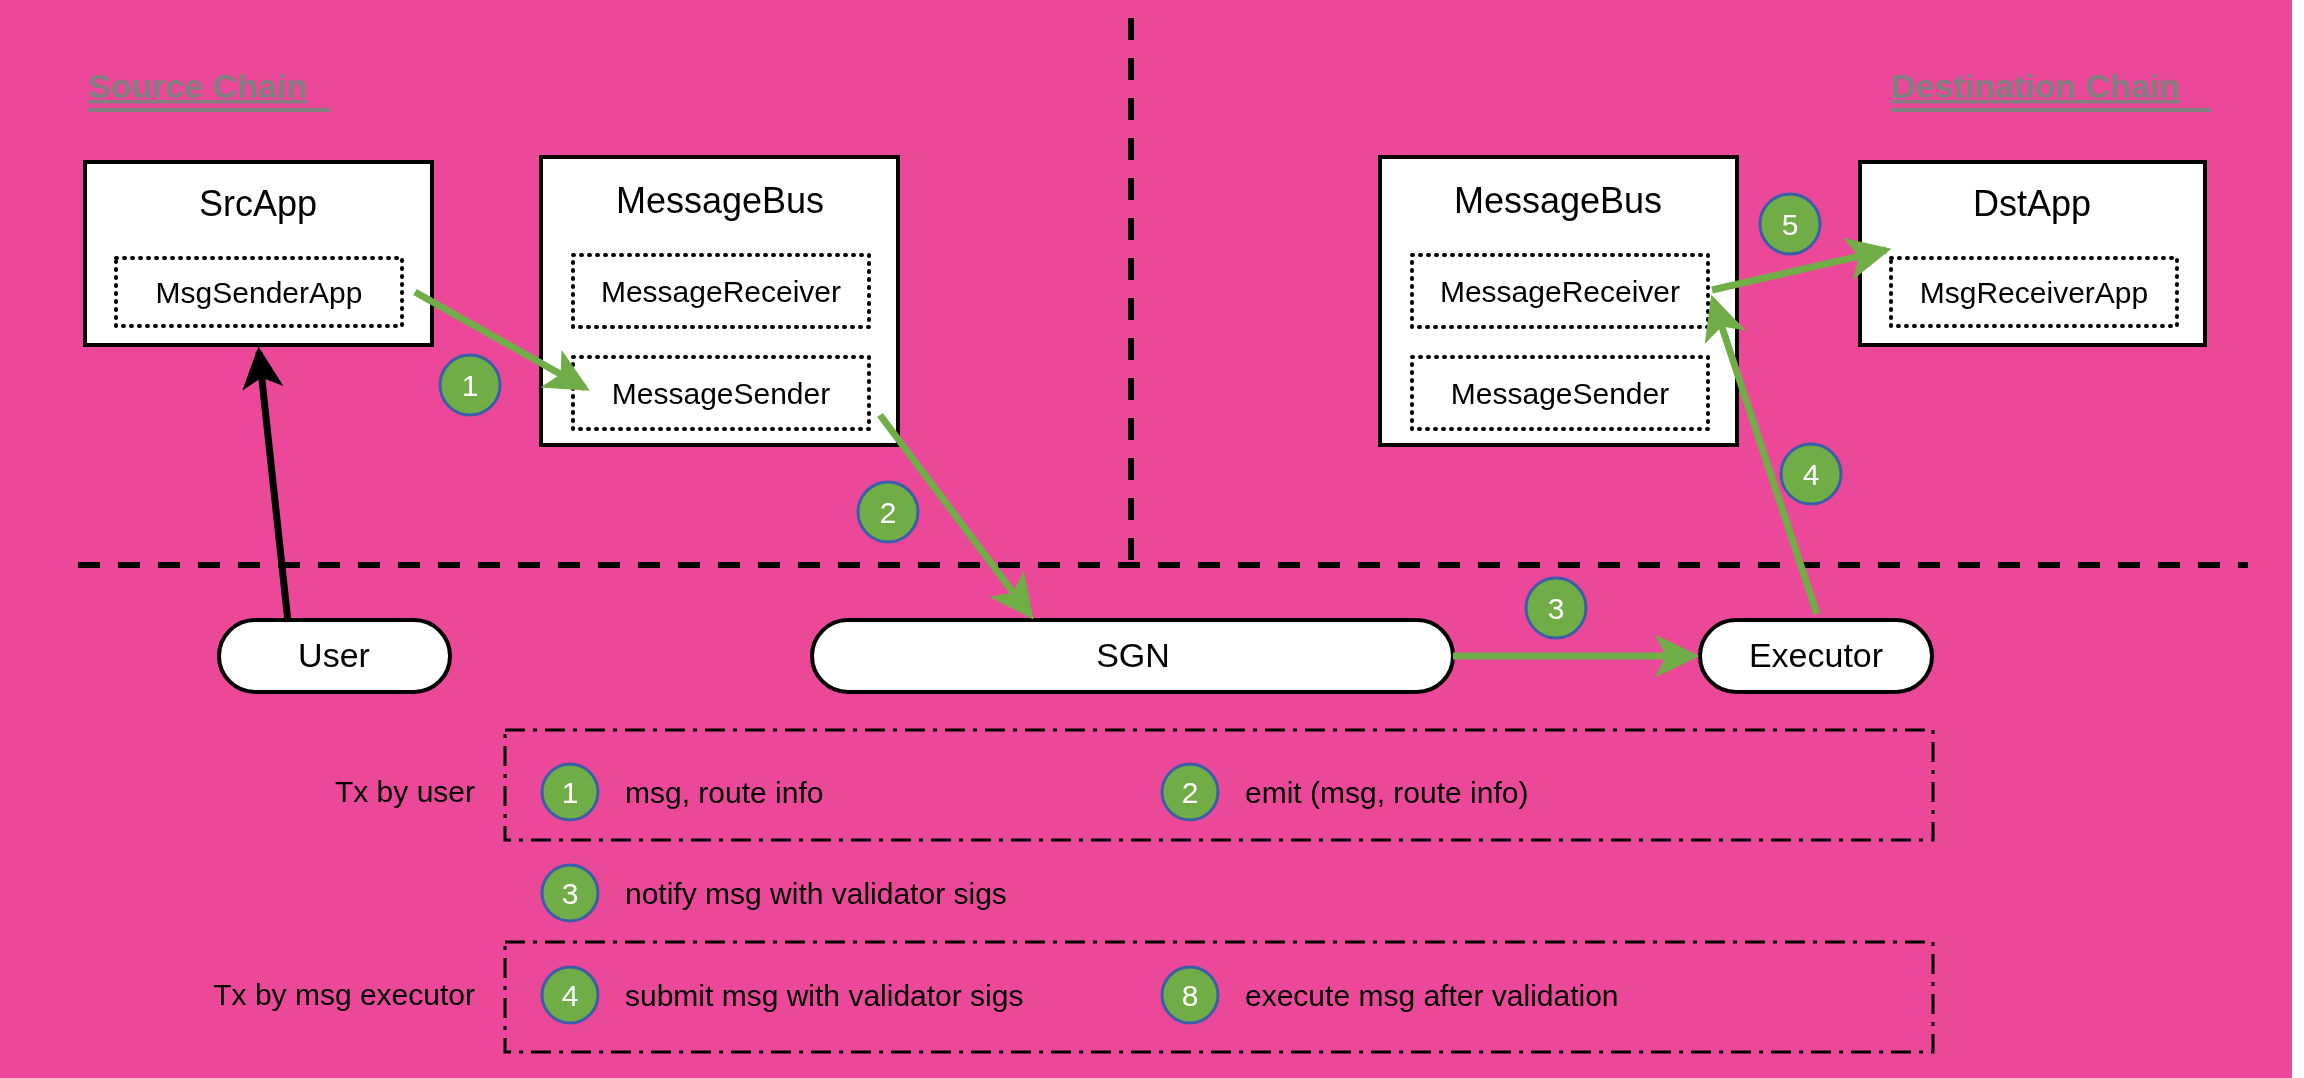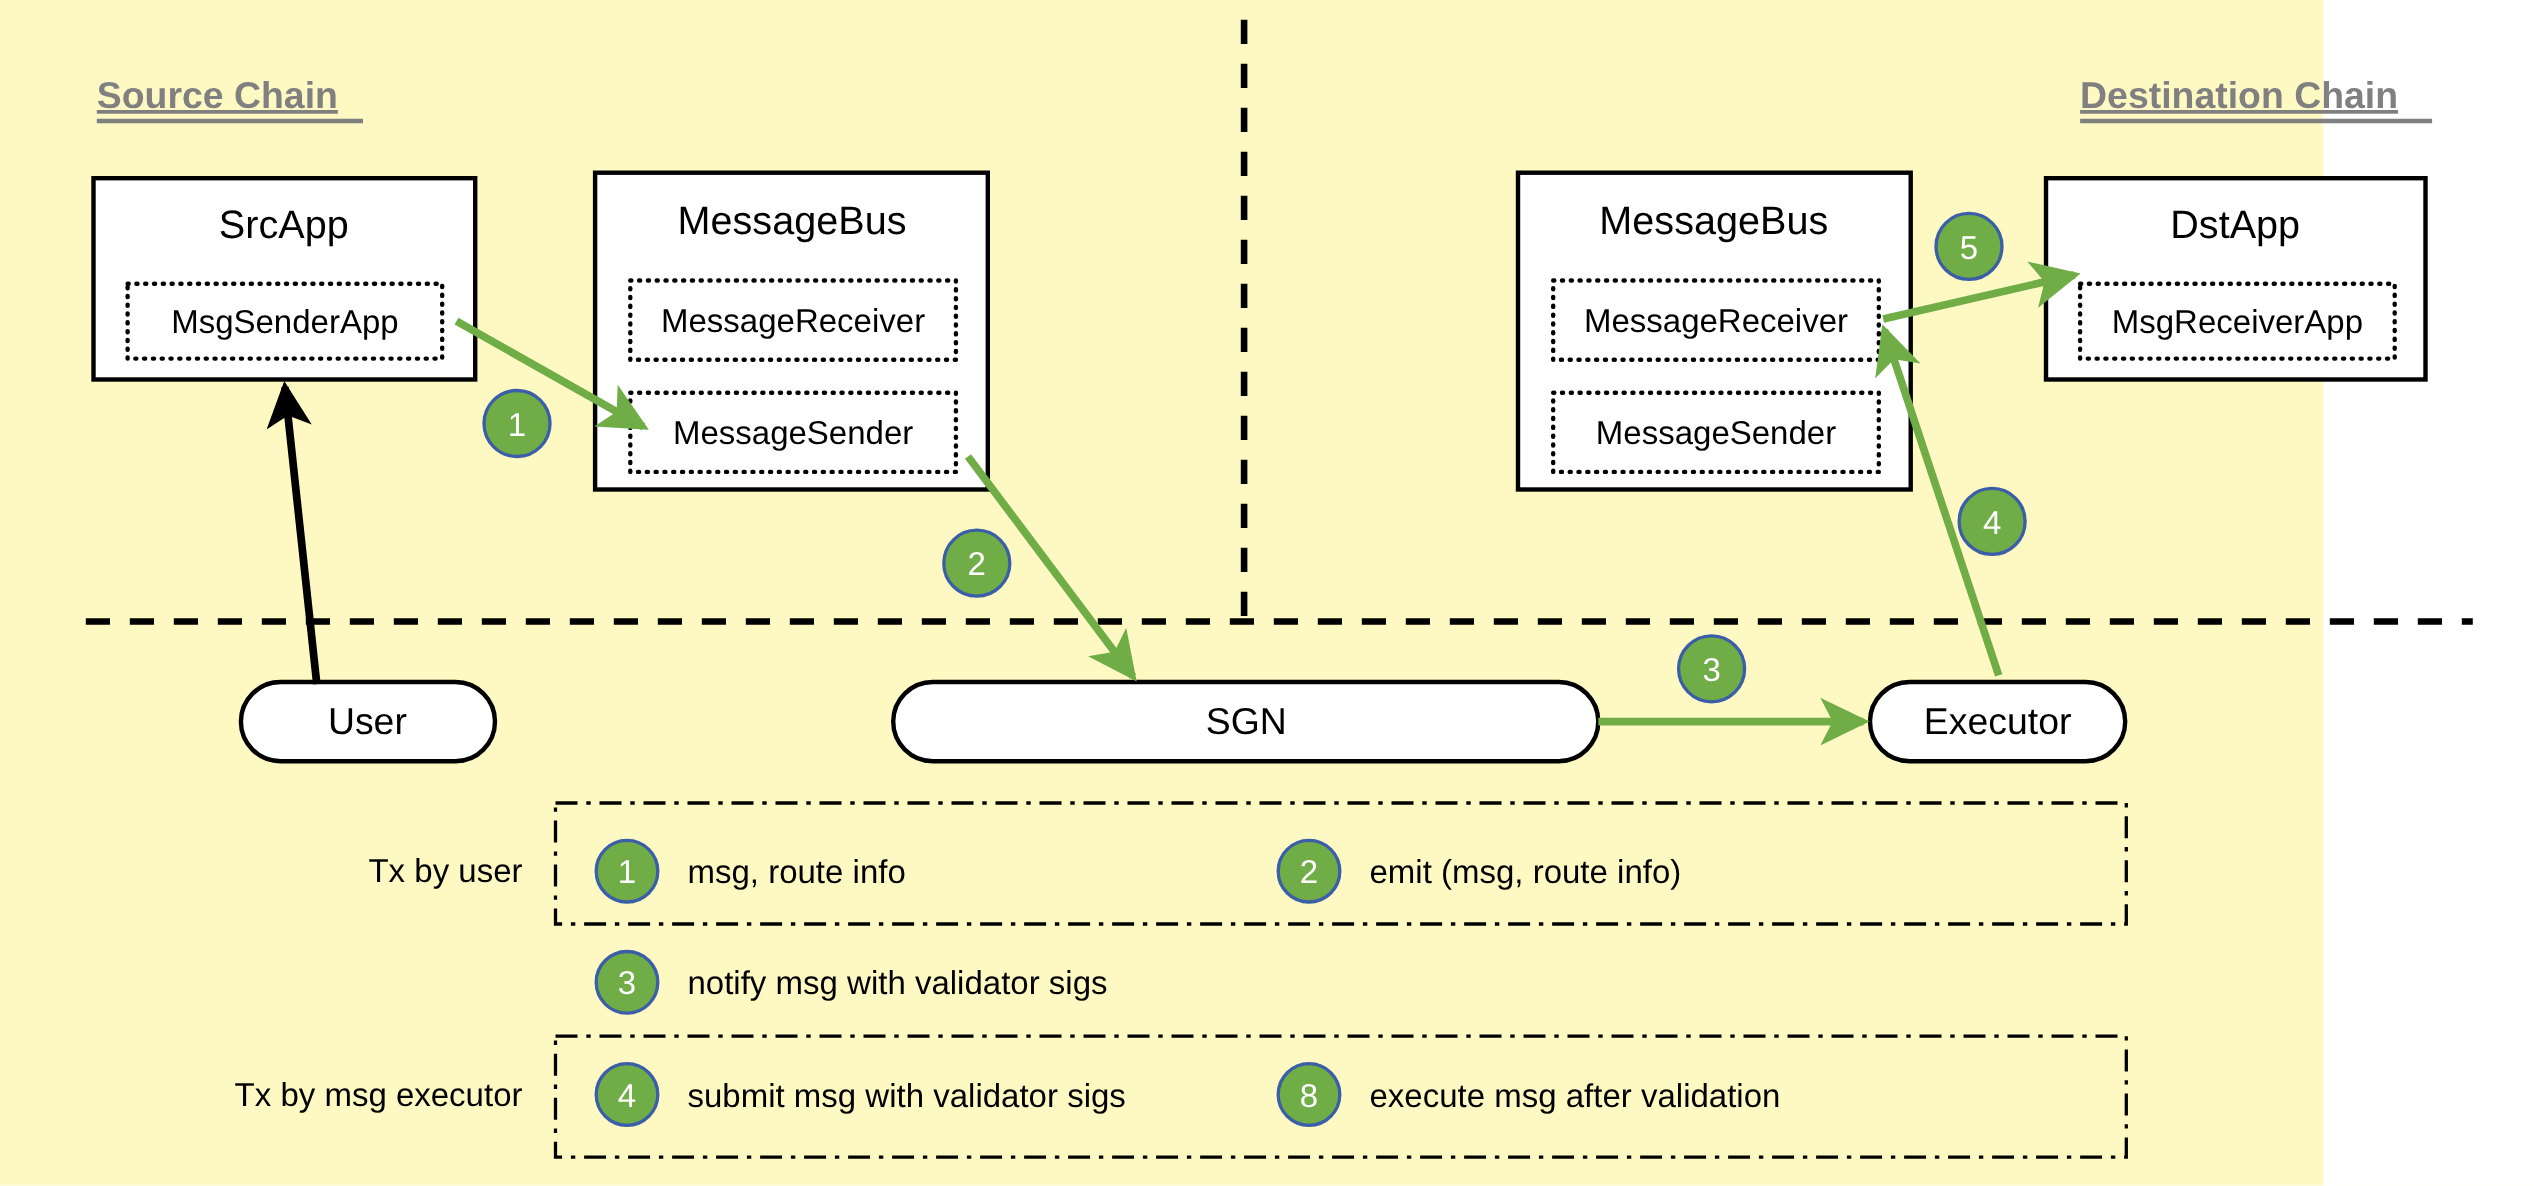--- a/index.html
+++ b/index.html
@@ -8,23 +8,23 @@
     background: #ffffff;
   }
   body {
     width: 2304px;
     height: 1078px;
     font-family: "Liberation Sans", sans-serif;
     overflow: hidden;
   }
   #root {
     position: relative;
-    width: 2112px;
+    width: 2292px;
     height: 1078px;
-    background: #fef9c3;
+    background: #ec4899;
   }
   svg.canvas {
     position: absolute;
     top: 0;
     left: 0;
     width: 2304px;
     height: 1078px;
   }
   .chain-label {
     font-size: 34px;

